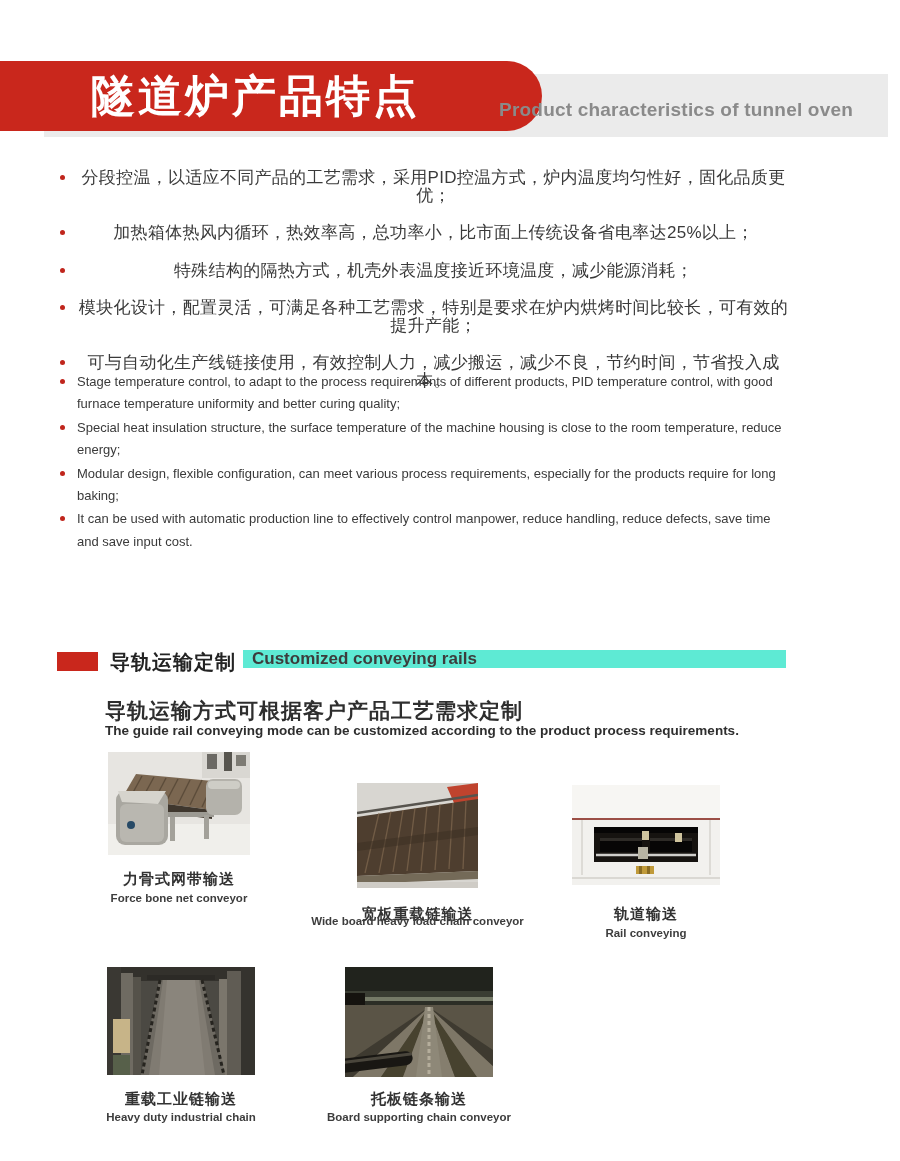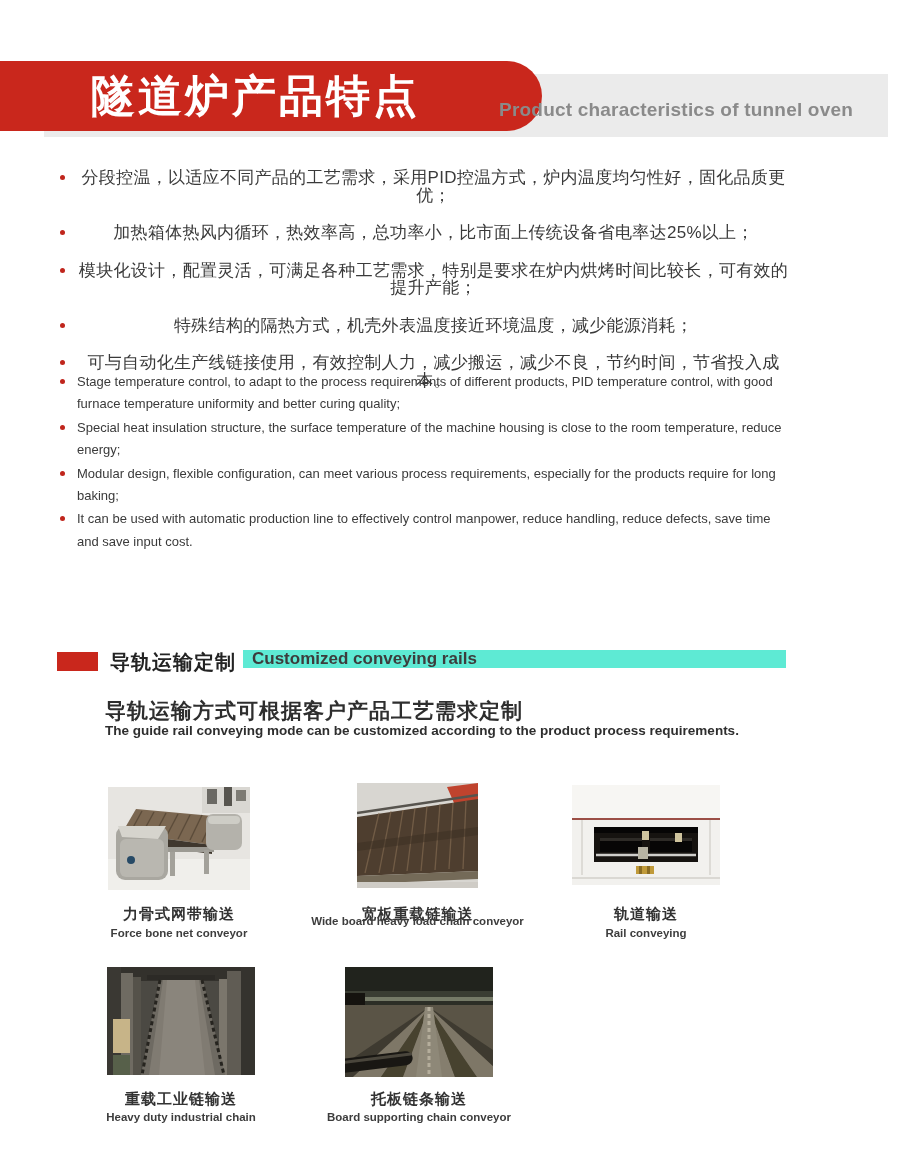--- a/index.html
+++ b/index.html
@@ -63,21 +63,21 @@
   
   .card { position:absolute; margin:0; }
   .card svg { display:block; }
   .cap-zh, .cap-en {
     position:absolute; left:50%; transform:translateX(-50%);
     white-space:nowrap; text-align:center;
   }
   .cap-zh { font-size:15px; font-weight:bold; color:#333333; letter-spacing:1px; }
   .cap-en { font-size:11.5px; font-weight:bold; color:#3d3d3d; }
 
-  .card1 { left:108px; top:787px; width:142px; }
+  .card1 { left:108px; top:752px; width:142px; }
   .card1 .cap-zh { top:118px; } .card1 .cap-en { top:140px; }
   .card2 { left:357px; top:783px; width:121px; }
   .card2 .cap-zh { top:122px; } .card2 .cap-en { top:132px; }
   .card3 { left:572px; top:785px; width:148px; }
   .card3 .cap-zh { top:120px; } .card3 .cap-en { top:142px; }
   .card4 { left:107px; top:967px; width:148px; }
   .card4 .cap-zh { top:123px; } .card4 .cap-en { top:144px; }
   .card5 { left:345px; top:967px; width:148px; }
   .card5 .cap-zh { top:123px; } .card5 .cap-en { top:144px; }
 </style>
@@ -88,22 +88,22 @@
 
   <div class="gray-band"></div>
   <div class="red-pill">
     <h1>隧道炉产品特点</h1>
   </div>
   <div class="header-en">Product characteristics of tunnel oven</div>
 
   <ul class="features features-zh">
     <li><span class="dot"></span><span>分段控温，以适应不同产品的工艺需求，采用PID控温方式，炉内温度均匀性好，固化品质更优；</span></li>
     <li><span class="dot"></span><span>加热箱体热风内循环，热效率高，总功率小，比市面上传统设备省电率达25%以上；</span></li>
+    <li><span class="dot"></span><span>特殊结构的隔热方式，机壳外表温度接近环境温度，减少能源消耗；</span></li>
     <li><span class="dot"></span><span>模块化设计，配置灵活，可满足各种工艺需求，特别是要求在炉内烘烤时间比较长，可有效的提升产能；</span></li>
-    <li><span class="dot"></span><span>特殊结构的隔热方式，机壳外表温度接近环境温度，减少能源消耗；</span></li>
     <li><span class="dot"></span><span>可与自动化生产线链接使用，有效控制人力，减少搬运，减少不良，节约时间，节省投入成本。</span></li>
   </ul>
 
   <ul class="features features-en">
     <li><span class="dot"></span><span>Stage temperature control, to adapt to the process requirements of different products, PID temperature control, with good furnace temperature uniformity and better curing quality;</span></li>
     <li><span class="dot"></span><span>Special heat insulation structure, the surface temperature of the machine housing is close to the room temperature, reduce energy;</span></li>
     <li><span class="dot"></span><span>Modular design, flexible configuration, can meet various process requirements, especially for the products require for long baking;</span></li>
     <li><span class="dot"></span><span>It can be used with automatic production line to effectively control manpower, reduce handling, reduce defects, save time and save input cost.</span></li>
   </ul>
 

